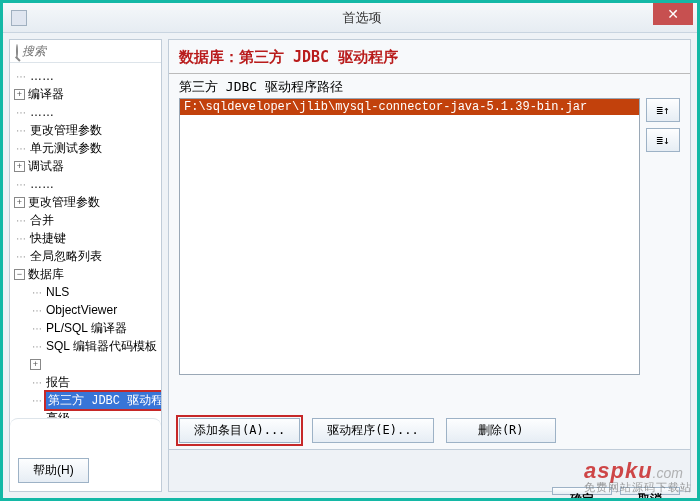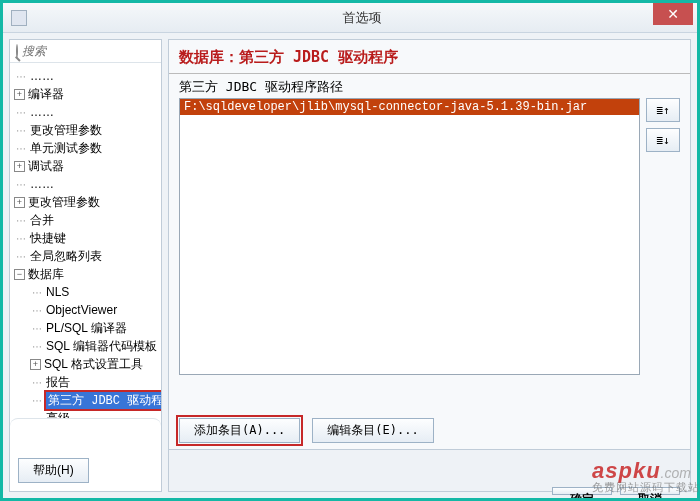--- a/index.html
+++ b/index.html
@@ -29,21 +29,21 @@
 .right-body { display: flex; flex: 1; padding: 0 10px 6px; gap: 6px; overflow: hidden; }
 .listbox { flex: 1; background: #fff; border: 1px solid #9aa8b6; overflow: auto; }
 .list-item { background: #c2410c; color: #fff; padding: 1px 4px; font-family: "Courier New", monospace; font-size: 12px; white-space: nowrap; }
 .side-btns { display: flex; flex-direction: column; gap: 6px; }
 .side-btn { width: 34px; height: 24px; border: 1px solid #9db2c6; background: linear-gradient(#fdfeff,#e6edf4); font-family: "SimSun", monospace; font-size: 11px; cursor: pointer; }
 .right-actions { padding: 6px 10px; display: flex; gap: 12px; }
 .right-actions .btn.highlight { outline: 2px solid #c62828; outline-offset: 1px; }
 .right-actions .btn { min-width: 110px; font-family: "SimSun", monospace; }
 .dialog-footer { height: 42px; border-top: 1px solid #c0ccd8; padding: 6px 10px; display: flex; justify-content: flex-end; gap: 8px; background: #eef2f6; position: relative; }
 .dialog-footer .btn { min-width: 60px; font-weight: bold; }
-.watermark { position: absolute; right: 0; bottom: 6px; font-family: Arial, sans-serif; font-size: 22px; font-weight: bold; font-style: italic; color: rgba(200,40,40,.85); letter-spacing: 1px; pointer-events: none; }
+.watermark { position: absolute; right: 8px; bottom: 6px; font-family: Arial, sans-serif; font-size: 22px; font-weight: bold; font-style: italic; color: rgba(200,40,40,.85); letter-spacing: 1px; pointer-events: none; }
 .watermark .g { color: rgba(150,150,150,.7); font-size: 14px; font-weight: normal; letter-spacing: 0; }
 .watermark .sub { display:block; font-size: 11px; color: rgba(120,120,120,.7); font-style: normal; font-weight: normal; text-align: right; margin-top: -4px; }
 </style>
 </head>
 <body>
 
 <div class="window">
   <div class="titlebar">
     <div class="icon"></div>
     <div class="title">首选项</div>
@@ -118,21 +118,20 @@
           <div class="tree-node depth-1">
             <span class="dots">⋯</span>
             <span class="label">PL/SQL 编译器</span>
           </div>
           <div class="tree-node depth-1">
             <span class="dots">⋯</span>
             <span class="label">SQL 编辑器代码模板</span>
           </div>
           <div class="tree-node depth-1">
             <span class="exp">+</span>
-            <span class="label">SQL 格式设置工具</span>
           </div>
           <div class="tree-node depth-1">
             <span class="dots">⋯</span>
             <span class="label">报告</span>
           </div>
           <div class="tree-node depth-1 selected">
             <span class="dots">⋯</span>
             <span class="label">第三方 JDBC 驱动程</span>
           </div>
           <div class="tree-node depth-1">
@@ -160,21 +159,22 @@
         <div class="listbox" id="listbox">
             <div class="list-item">F:\sqldeveloper\jlib\mysql-connector-java-5.1.39-bin.jar</div>
           </div>
         <div class="side-btns">
           <button class="side-btn">≣↑</button>
           <button class="side-btn">≣↓</button>
         </div>
       </div>
       <div class="right-actions">
         <button class="btn highlight">添加条目(A)...</button>
-        <button class="btn">编辑条目(E)...</button>
+        <button class="btn">驱动程序(E)...</button>
+        <button class="btn">删除(R)</button>
       </div>
       <div class="dialog-footer">
         <button class="btn">确定</button>
         <button class="btn">取消</button>
       </div>
     </div>
   </div>
 </div>
 
 <div class="watermark">

